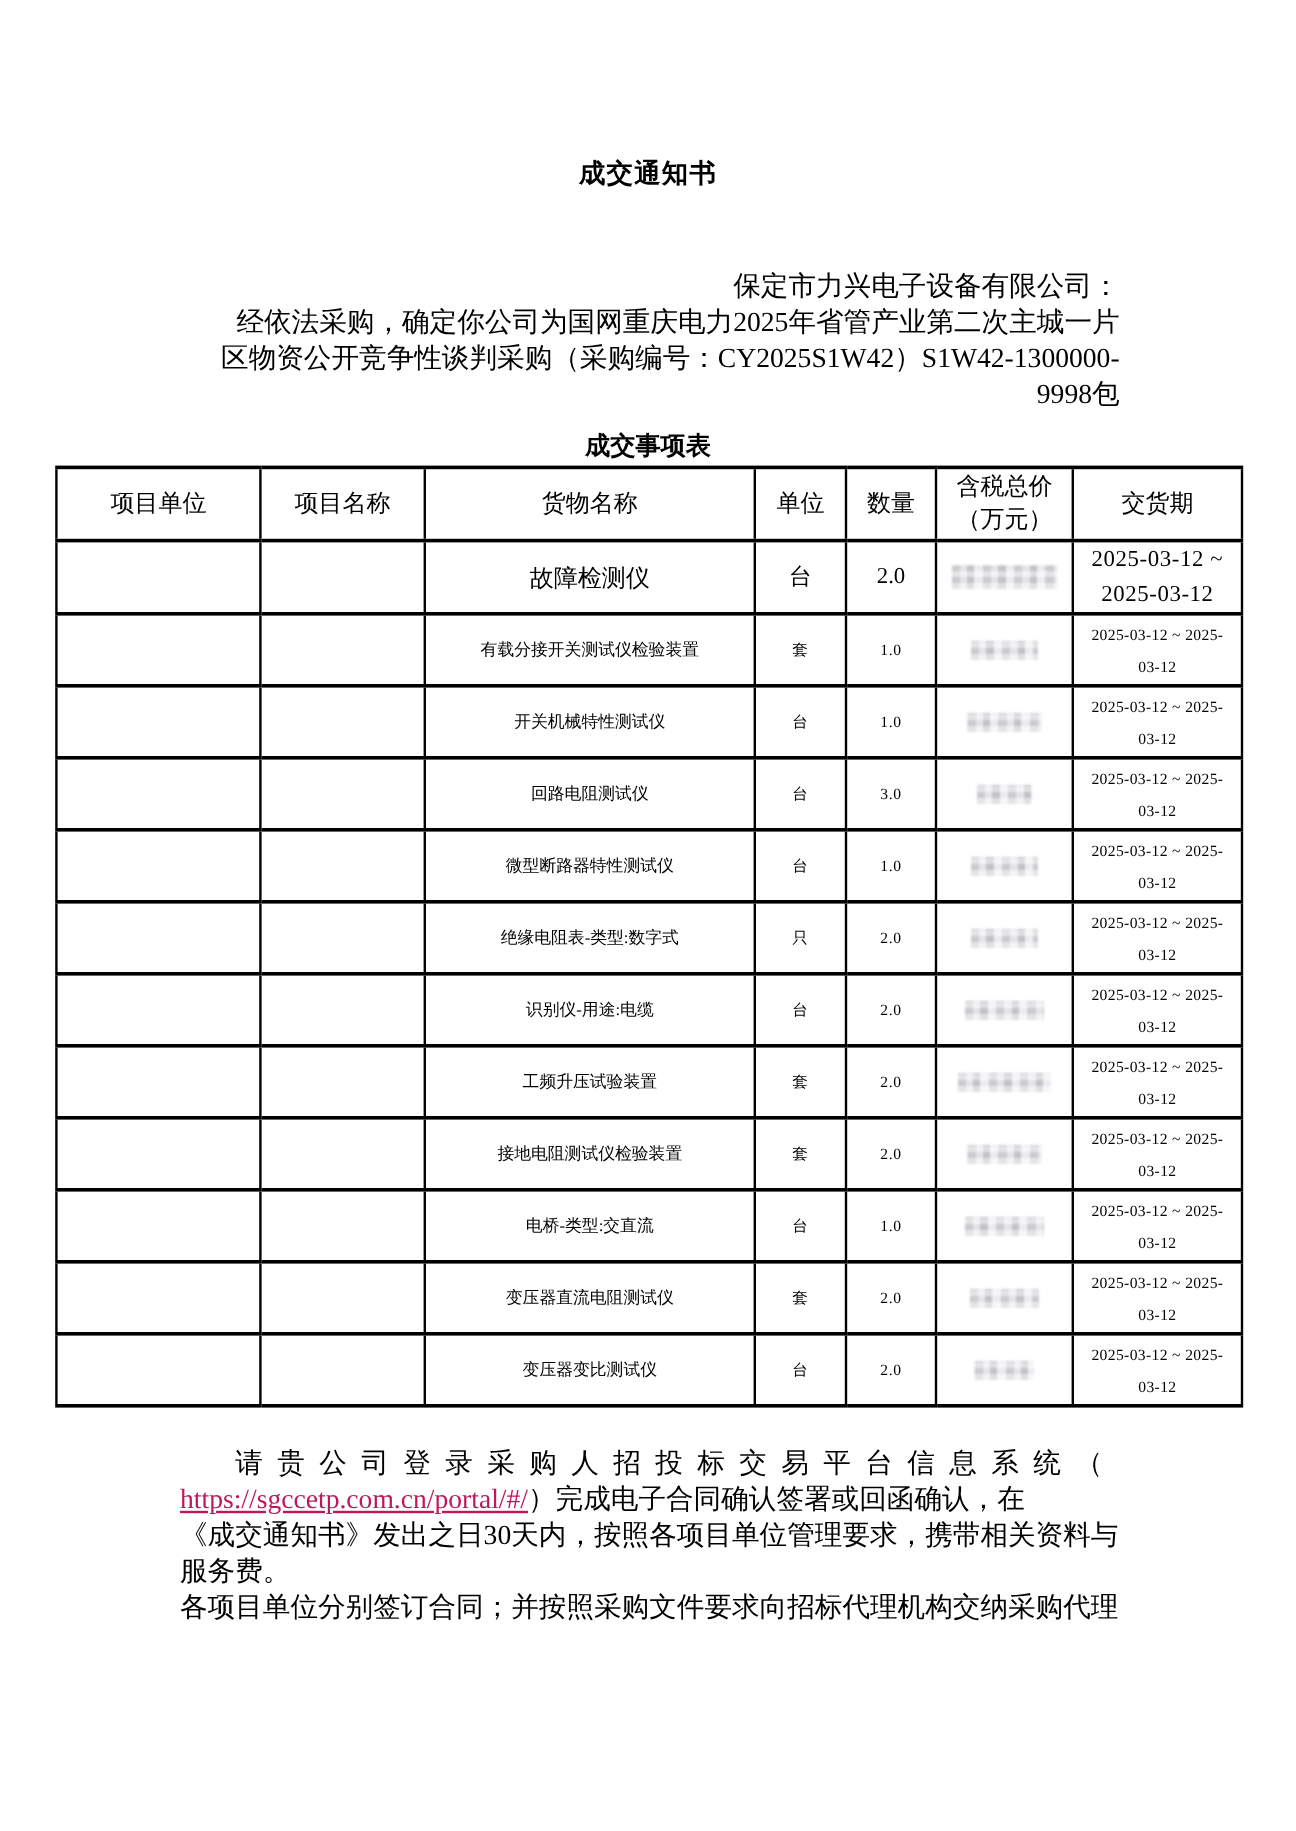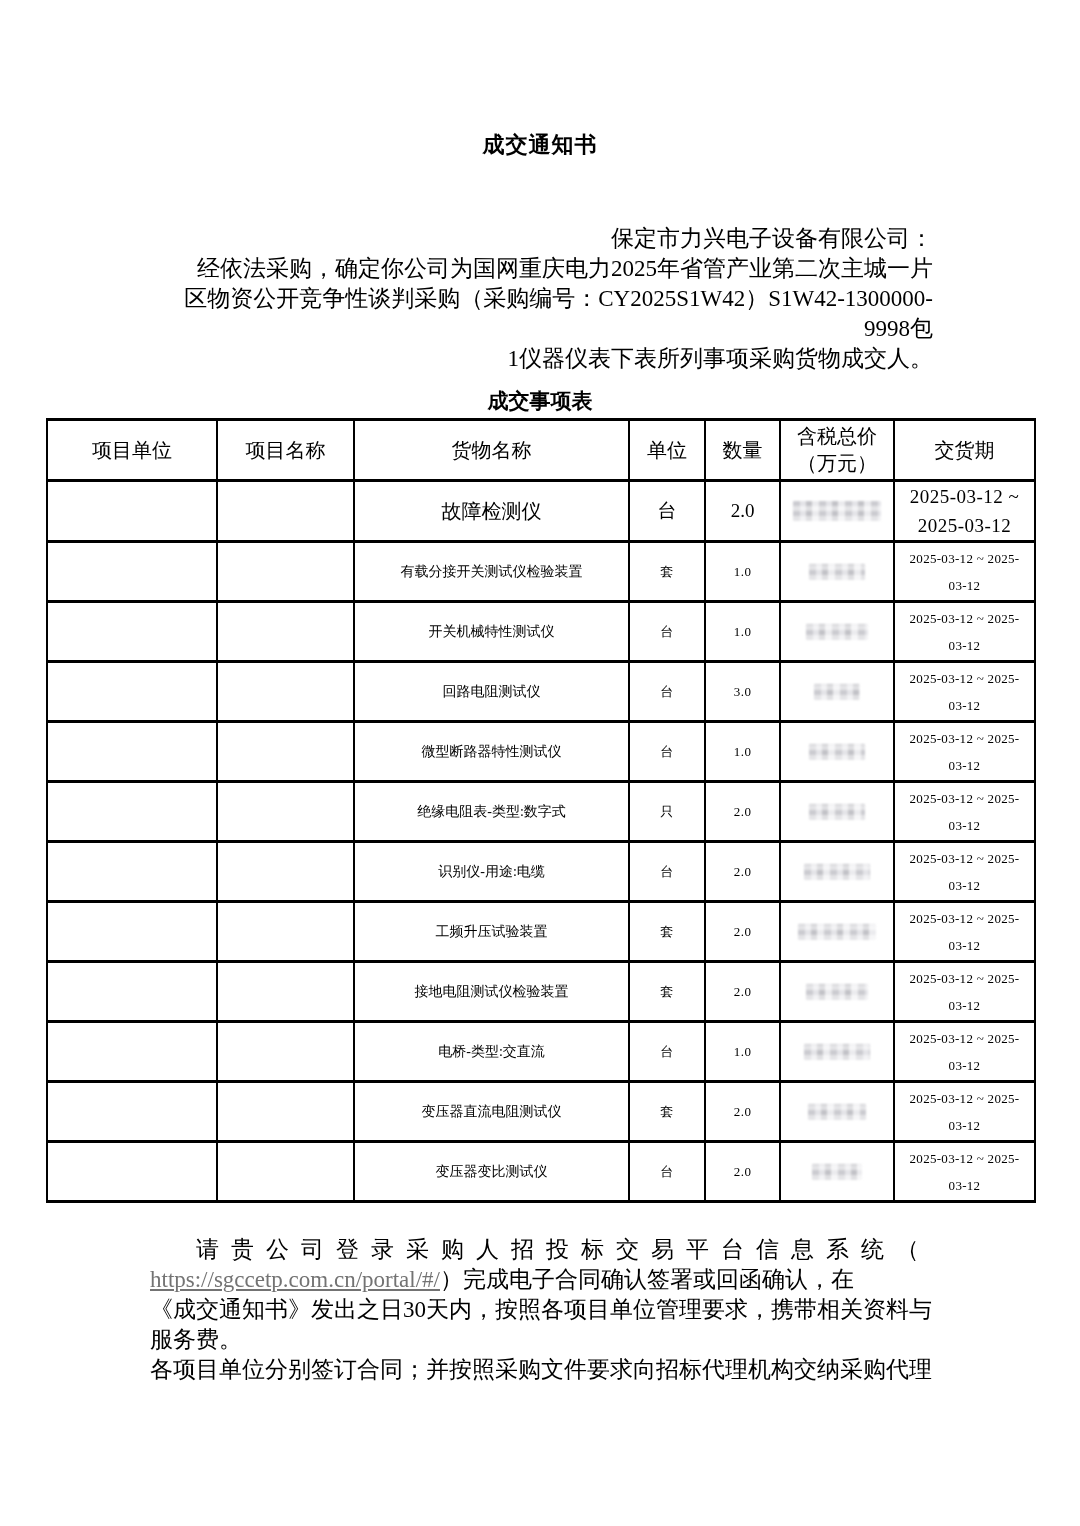--- a/index.html
+++ b/index.html
@@ -88,36 +88,35 @@
     font-size:23px;
     line-height:30px;
   }
   .footer-block p{margin:0;}
   .spread{
     text-indent:2em;
     letter-spacing:12px;
     white-space:nowrap;
   }
   a.portal-link{
-    color:#737373;
+    color:#be185d;
     text-decoration:underline;
   }
 </style>
 </head>
 <body>
 
 <div class="page">
 
   <h1 class="doc-title">成交通知书</h1>
 
   <div class="body-block">
     <p>保定市力兴电子设备有限公司：</p>
     <p class="indent">经依法采购，确定你公司为国网重庆电力2025年省管产业第二次主城一片</p>
     <p>区物资公开竞争性谈判采购（采购编号：CY2025S1W42）S1W42-1300000-9998包</p>
-    <p>1仪器仪表下表所列事项采购货物成交人。</p>
   </div>
 
   <div class="table-caption">成交事项表</div>
 
   <table class="award">
     <colgroup>
       <col class="c1">
         <col class="c2">
         <col class="c3">
         <col class="c4">

